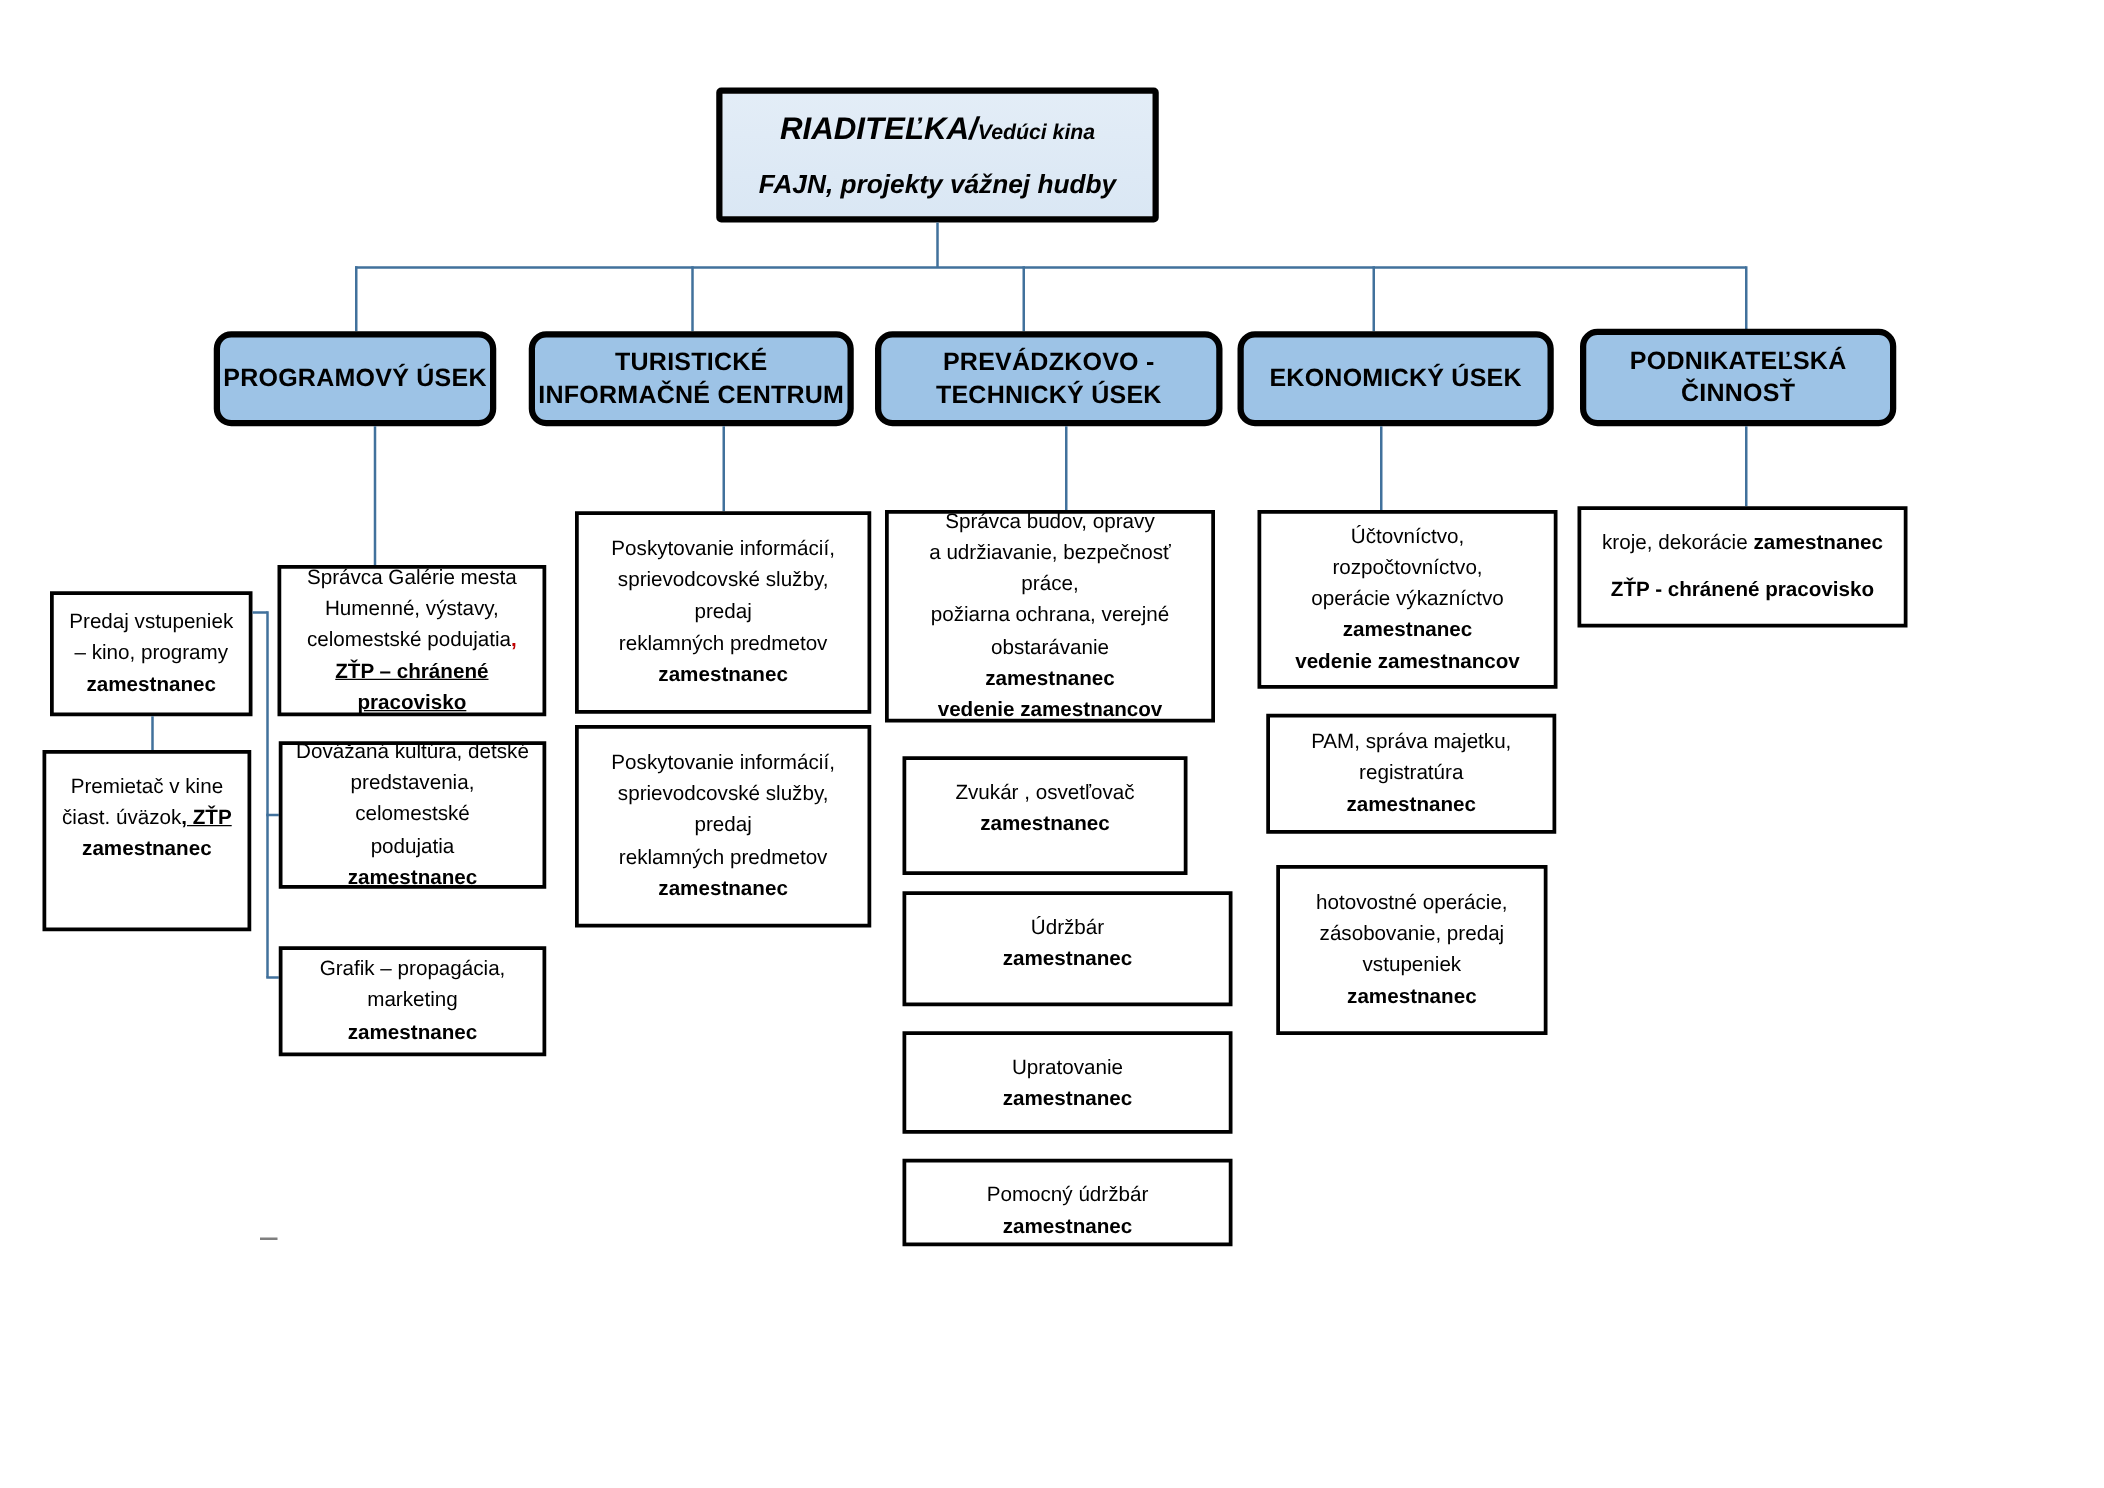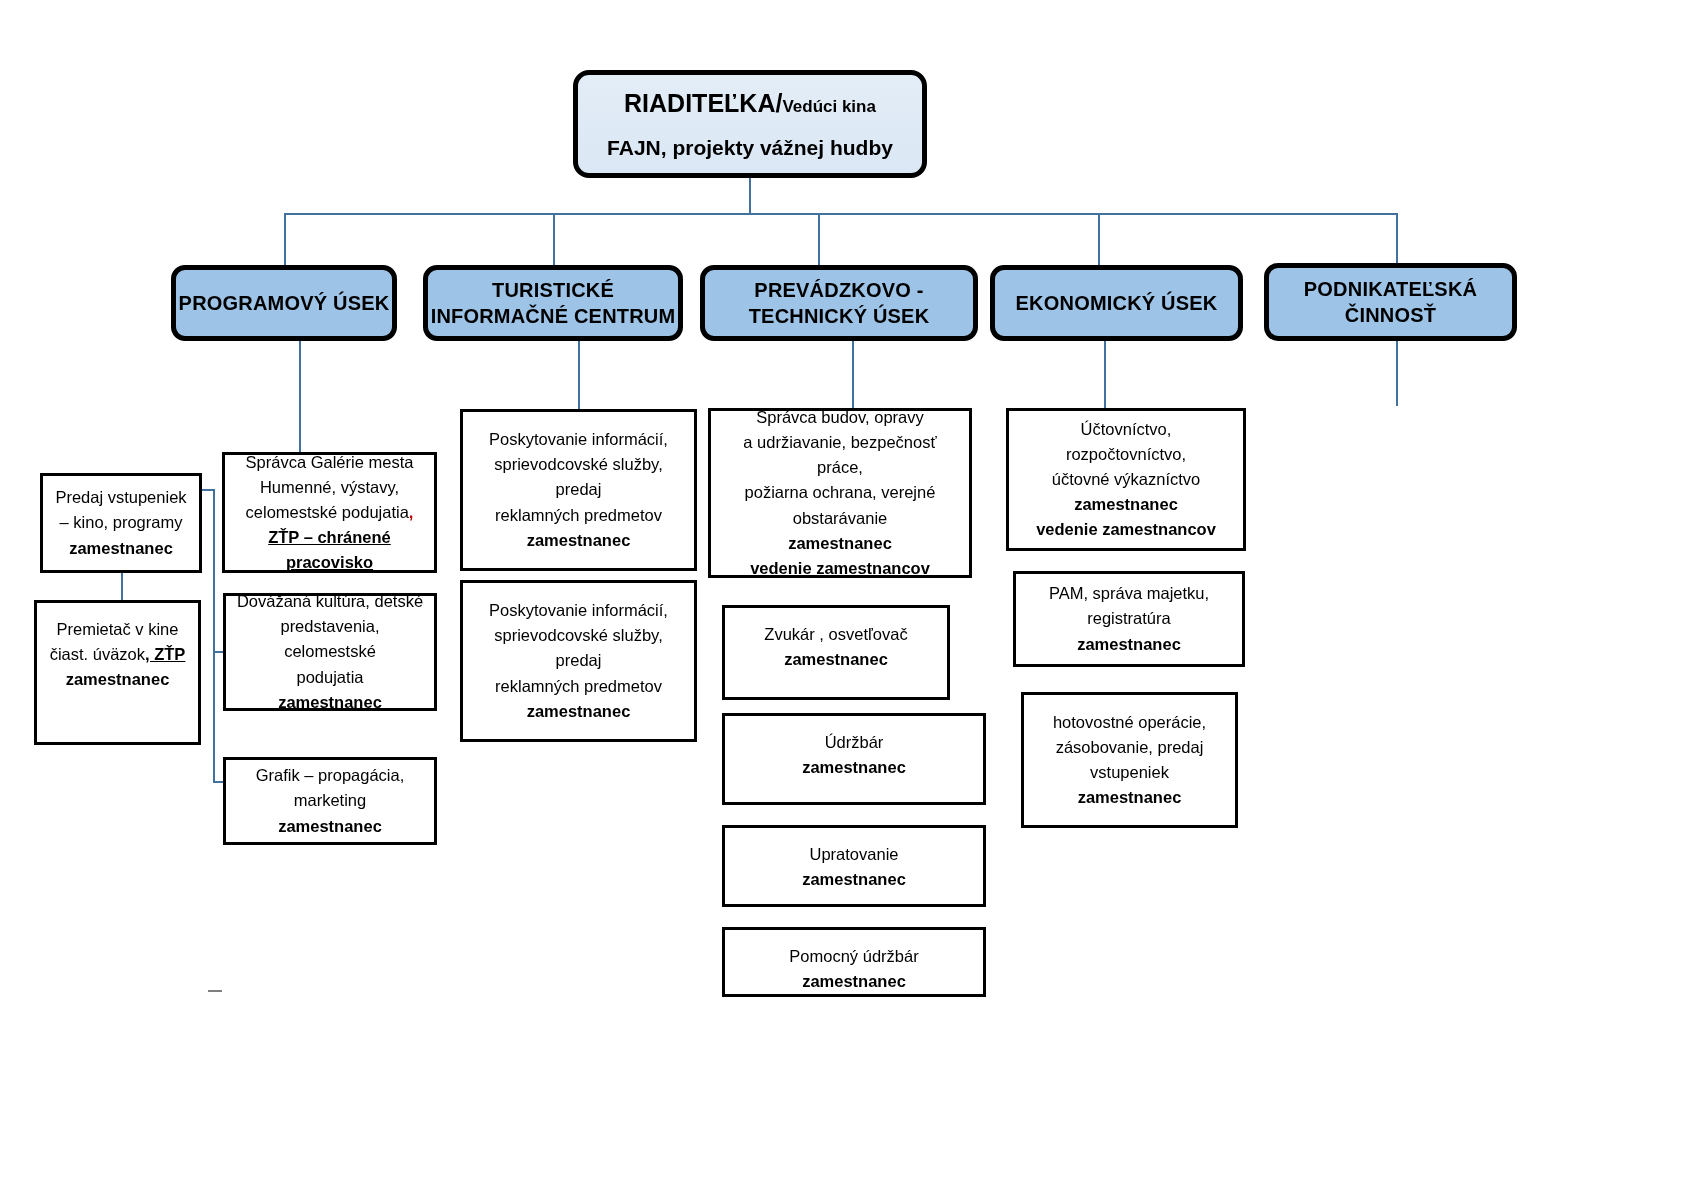--- a/index.html
+++ b/index.html
@@ -24,21 +24,22 @@
     border:5px solid #000;
     border-radius:14px;
     display:flex;
     align-items:center;
     justify-content:center;
     text-align:center;
     line-height:1.32;
   }
   .rbox.top{
     background:linear-gradient(180deg,#E3EDF7 0%,#DAE7F4 100%);
-    border-radius:16px;
+    border-radius:4px;
+    font-style:italic;
   }
   .rbox.dept{
     background:#9DC3E6;
     font-weight:bold;
     font-size:20px;
     letter-spacing:.2px;
   }
   .top-inner{padding:0 14px;}
   .t-l1{font-size:25px;font-weight:bold;white-space:nowrap;}
   .t-l1 .sm{font-size:17px;}
@@ -193,34 +194,38 @@
 
   <div class="sbox" style="left:722px;top:927px;width:264px;height:70px;">
     <p>Pomocný údržbár</p>
     <p class="b">zamestnanec</p>
   </div>
 
   <div class="ln lnv" style="left:1104px;top:341px;height:68px;"></div>
 
   <div class="sbox mid" style="left:1006px;top:408px;width:240px;height:143px;">
     <p>Účtovníctvo, rozpočtovníctvo,</p>
-    <p>účtovné výkazníctvo</p>
+    <p>operácie výkazníctvo</p>
     <p class="b">zamestnanec</p>
     <p class="b">vedenie zamestnancov</p>
   </div>
 
   <div class="sbox mid" style="left:1013px;top:571px;width:232px;height:96px;">
     <p>PAM, správa majetku,</p>
     <p>registratúra</p>
     <p class="b">zamestnanec</p>
   </div>
 
   <div class="sbox mid" style="left:1021px;top:692px;width:217px;height:136px;">
     <p>hotovostné operácie,</p>
     <p>zásobovanie, predaj</p>
     <p>vstupeniek</p>
     <p class="b">zamestnanec</p>
   </div>
 
   <div class="ln lnv" style="left:1396px;top:341px;height:65px;"></div>
 
+  <div class="sbox mid" style="left:1262px;top:405px;width:264px;height:97px;">
+    <p><span>kroje, dekorácie </span><span class="b">zamestnanec</span></p>
+    <p class="b" style="margin-top:12px;">ZŤP - chránené pracovisko</p>
+  </div>
 
 </div>
 
 </body></html>

